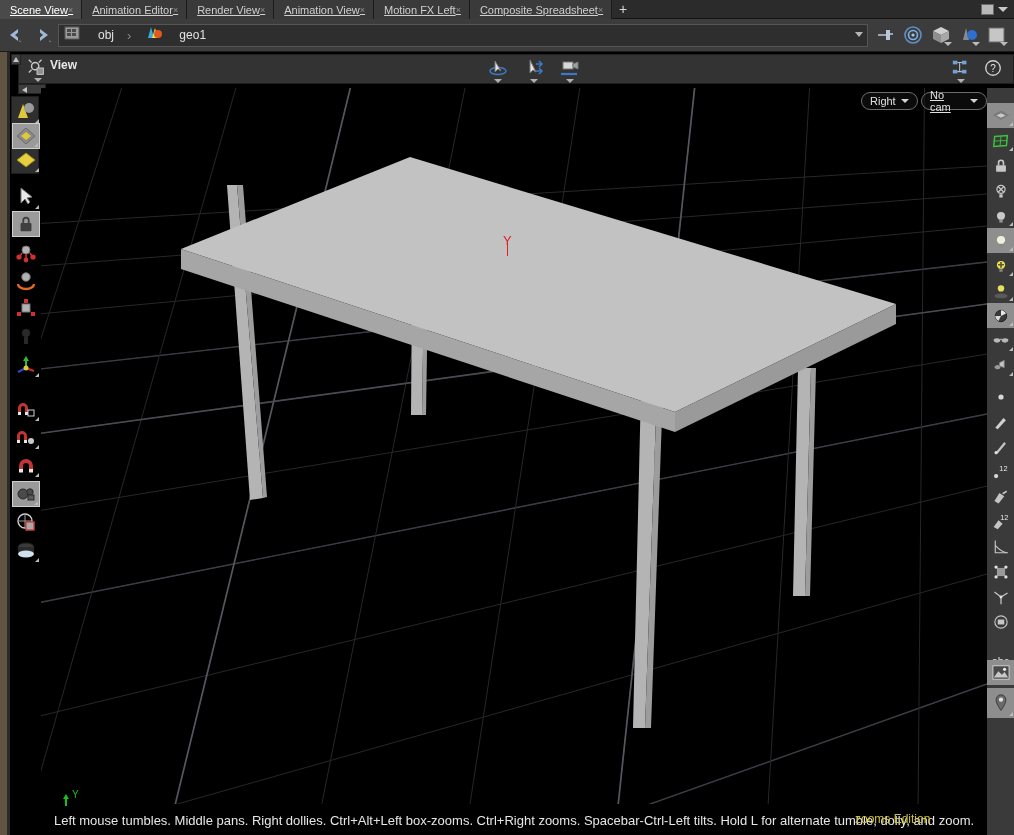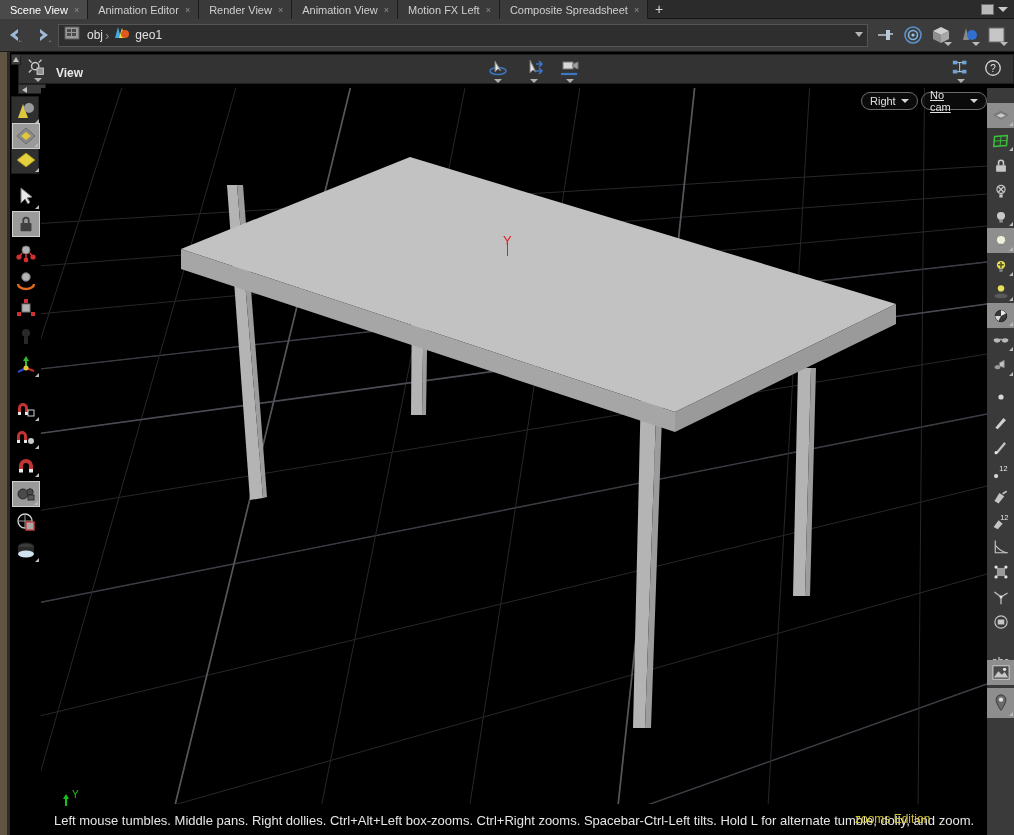--- a/index.html
+++ b/index.html
@@ -6,59 +6,59 @@
   html,body { width:1014px; height:835px; overflow:hidden; background:#000; }
   body { font-family:"Liberation Sans", sans-serif; font-size:11px; color:#c8c8c8; position:relative; }
 
   
   #tabbar {
     position:absolute; left:0; top:0; width:1014px; height:19px;
     background:#2b2b2b; border-bottom:1px solid #151515;
     display:flex; align-items:stretch;
   }
   .tab {
-    display:flex; align-items:center; gap:6px;
+    display:flex; align-items:center; 
     padding:0 8px 0 10px; height:19px;
     background:#3a3a3a; border-right:1px solid #1b1b1b;
-    font-size:11px; color:#cfcfcf; white-space:nowrap;
+    font-size:11px; color:#cfcfcf; white-space:nowrap;text-decoration:underline;
   }
   .tab.active { background:#4a4a4a; color:#fff; }
   .tab .tclose { font-size:9px; color:#8f8f8f; }
   .tab-add { display:flex;align-items:center;justify-content:center;width:22px;color:#d8d8d8;font-size:14px;}
   .tabbar-right { margin-left:auto; display:flex; align-items:center; gap:4px; padding-right:6px; }
   .sq-btn { width:13px;height:11px;background:#b9b9b9;border:1px solid #6a6a6a; }
   .caretdown { width:0;height:0;border-left:5px solid transparent;border-right:5px solid transparent;border-top:5px solid #c9c9c9; }
 
   
   #pathbar {
     position:absolute; left:0; top:19px; width:1014px; height:33px;
     background:#3c3c3c; border-bottom:1px solid #1a1a1a;
     display:flex; align-items:center; padding:0 6px; gap:6px;
   }
   .navarrow { width:20px;height:20px;position:relative;flex:none; }
   .pathfield {
     flex:1; height:23px; background:#2e2e2e; border:1px solid #555;
-    display:flex; align-items:center; gap:2px; padding:0 4px; position:relative;
+    display:flex; align-items:center; gap:13px; padding:0 4px; position:relative;
   }
   .crumb { display:flex; align-items:center; gap:5px; font-size:12px; color:#e2e2e2; }
   .crumb-sep { color:#8a8a8a; font-size:13px; }
   .pf-caret { position:absolute; right:4px; top:7px; width:0;height:0;
     border-left:4px solid transparent;border-right:4px solid transparent;border-top:5px solid #b5b5b5; }
   .pb-icon { width:22px;height:22px;flex:none;position:relative; }
 
   
   #edge-strip { position:absolute;left:0;top:52px;width:7px;height:783px;background:#5e5441; }
   #edge-strip2 { position:absolute;left:7px;top:52px;width:3px;height:783px;background:#2a2a2a; }
 
   
   #vpheader {
     position:absolute; left:18px; top:54px; width:996px; height:30px;
     background:#333; border:1px solid #1e1e1e; display:flex; align-items:center; padding:0 8px;
   }
-  .vp-title { display:flex; align-items:flex-end; gap:7px; font-size:12px; color:#e8e8e8; font-weight:bold; }
+  .vp-title { display:flex; align-items:flex-start; gap:1px; font-size:12px; color:#e8e8e8; font-weight:bold; }
   .vp-tools { position:absolute; left:468px; display:flex; gap:14px; }
   .vp-right { margin-left:auto; display:flex; gap:10px; align-items:center; }
   .tool-ic { width:22px;height:22px;position:relative; }
 
   
   .scroll-arrow { position:absolute; background:#3d3d3d; border:1px solid #222; }
 
   
   #viewport {
     position:absolute; left:41px; top:88px; width:946px; height:716px;

